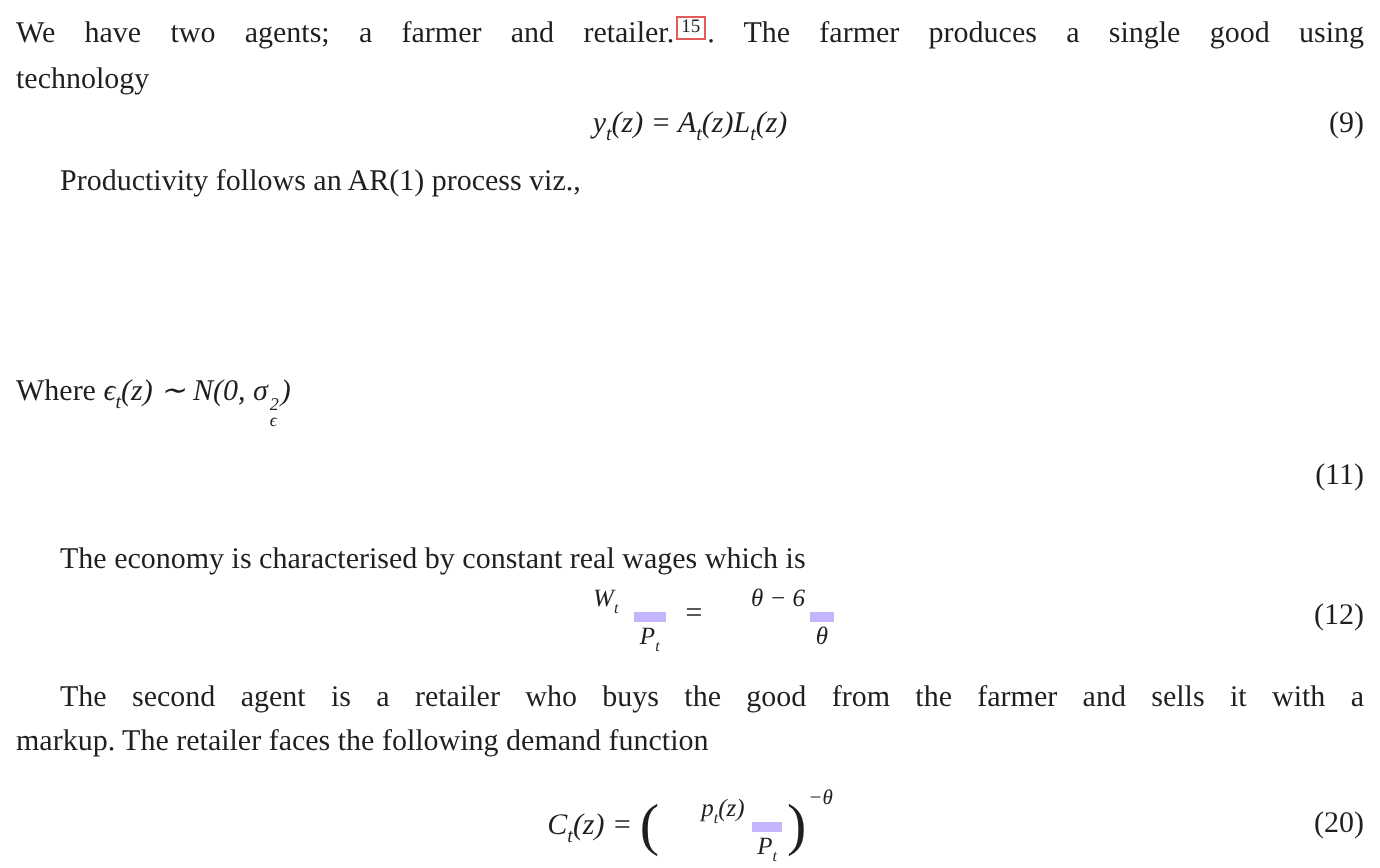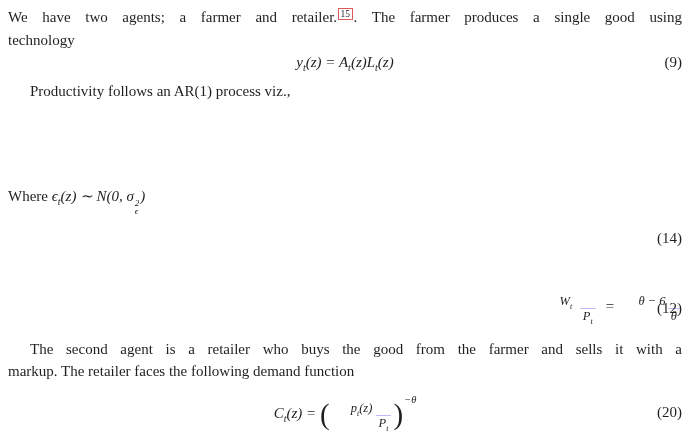--- a/index.html
+++ b/index.html
@@ -22,21 +22,21 @@
     position:absolute; left:8px; width:674px;
     display:flex; justify-content:center; align-items:center;
     font-size:15px;
   }
   .eqnum { position:absolute; right:0; font-style:normal; font-size:15px; }
   .frac {
     display:inline-block; vertical-align:middle; text-align:center;
     font-size:12.5px; line-height:14px; margin:0 2px;
   }
   .fr-num, .fr-den { display:block; padding:0 3px; }
-  .fr-den { border-top:1px solid #c4b5fd;margin-left:44px; }
+  .fr-den { border-top:5px solid #c4b5fd;margin-left:44px; }
   .fsub { font-size:8px; }
   .eqsign { margin:0 7px; }
   .bigp { font-size:29px; line-height:1; vertical-align:middle; font-style:normal; }
   .exp { font-size:10.5px; vertical-align:15px; margin-left:1px; }
   .stack {
     display:inline-flex; flex-direction:column; align-items:flex-start;
     font-size:9px; line-height:8px; vertical-align:-5px; margin:0 1px;
   }
 </style>
 </head>
@@ -60,25 +60,26 @@
 
   <div class="line" style="top:137px; left:8px;margin-top:48px;">
     <span>Where </span><span class="math"><span>ϵ</span><sub>t</sub><span>(z) ∼ N(0, σ</span><span class="stack">
           <span>2</span>
           <span>ϵ</span>
         </span><span>)</span></span>
   </div>
 
 
   <div class="eqrow" style="top:224px; height:28px;">
-    <span class="eqnum">(14)</span>
+    <span class="eqnum">(11)</span>
   </div>
 
+  <div class="line" style="top:269px; left:30px;">The economy is characterised by constant real wages which is</div>
 
-  <div class="eqrow" style="top:291px; height:34px;justify-content:flex-end;">
+  <div class="eqrow" style="top:291px; height:34px;">
     <span class="math"><span class="frac"><span class="fr-num"><span>W</span><sub class="fsub">t</sub></span><span class="fr-den"><span>P</span><sub class="fsub">t</sub></span></span><span class="eqsign">=</span><span class="frac"><span class="fr-num">θ − 6</span><span class="fr-den">θ</span></span></span>
     <span class="eqnum">(12)</span>
   </div>
 
   <div class="line jus indent" style="top:338px; left:8px;">The second agent is a retailer who buys the good from the farmer and sells it with a</div>
 
   <div class="line" style="top:360px; left:8px;">markup. The retailer faces the following demand function</div>
 
   <div class="eqrow" style="top:391px; height:42px;">
     <span class="math"><span>C</span><sub>t</sub><span>(z) = </span><span class="bigp">(</span><span class="frac"><span class="fr-num"><span>p</span><sub class="fsub">t</sub><span>(z)</span></span><span class="fr-den"><span>P</span><sub class="fsub">t</sub></span></span><span class="bigp">)</span><span class="exp">−θ</span></span>

